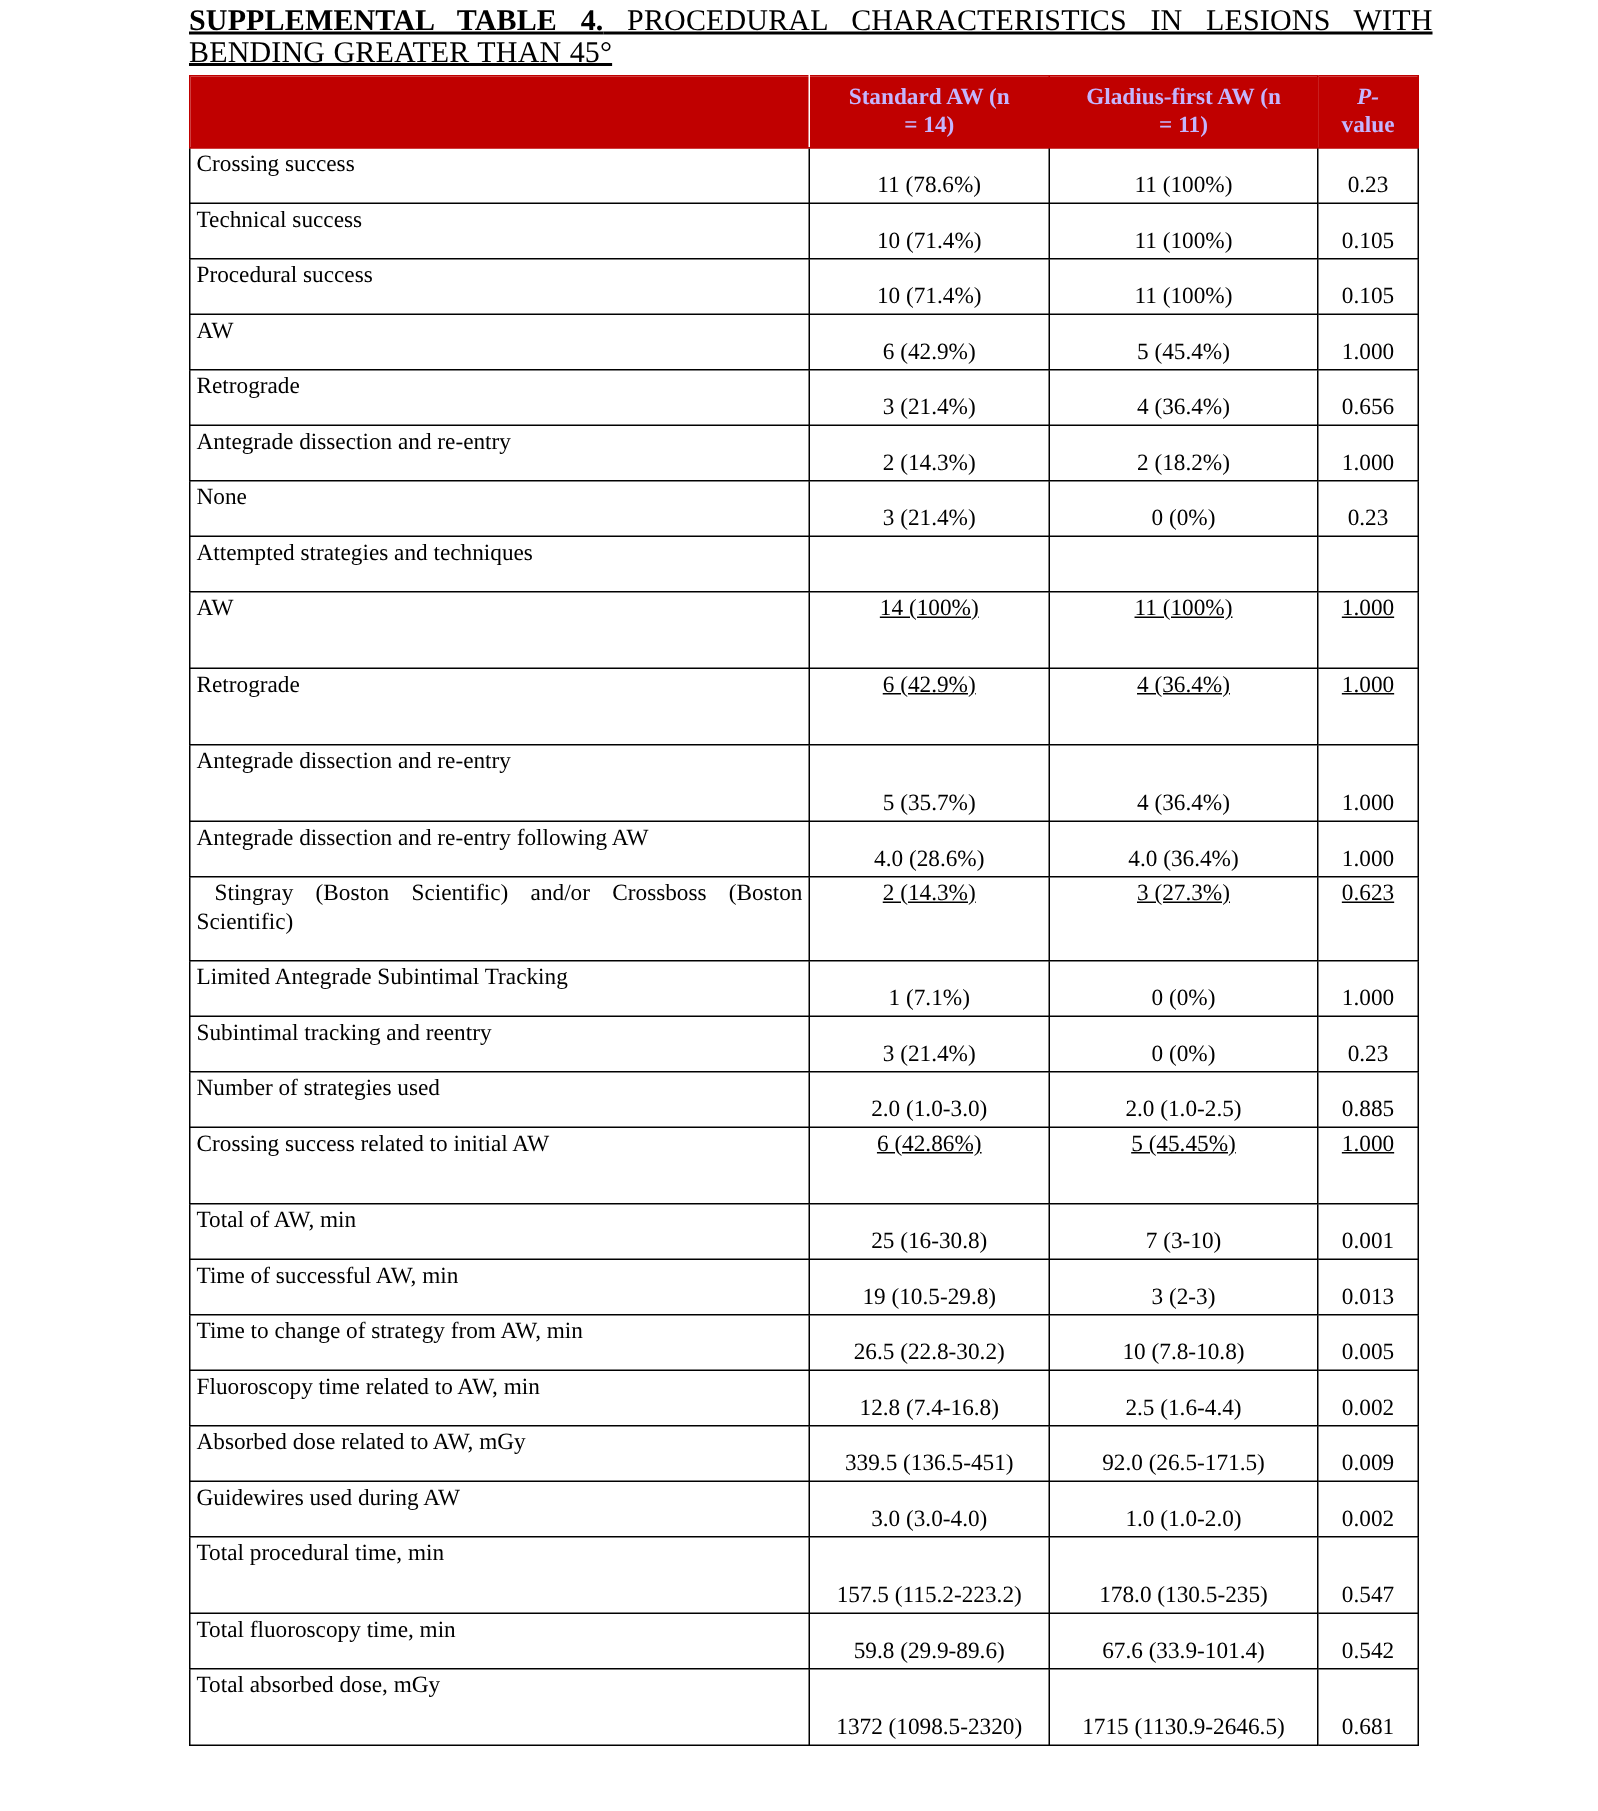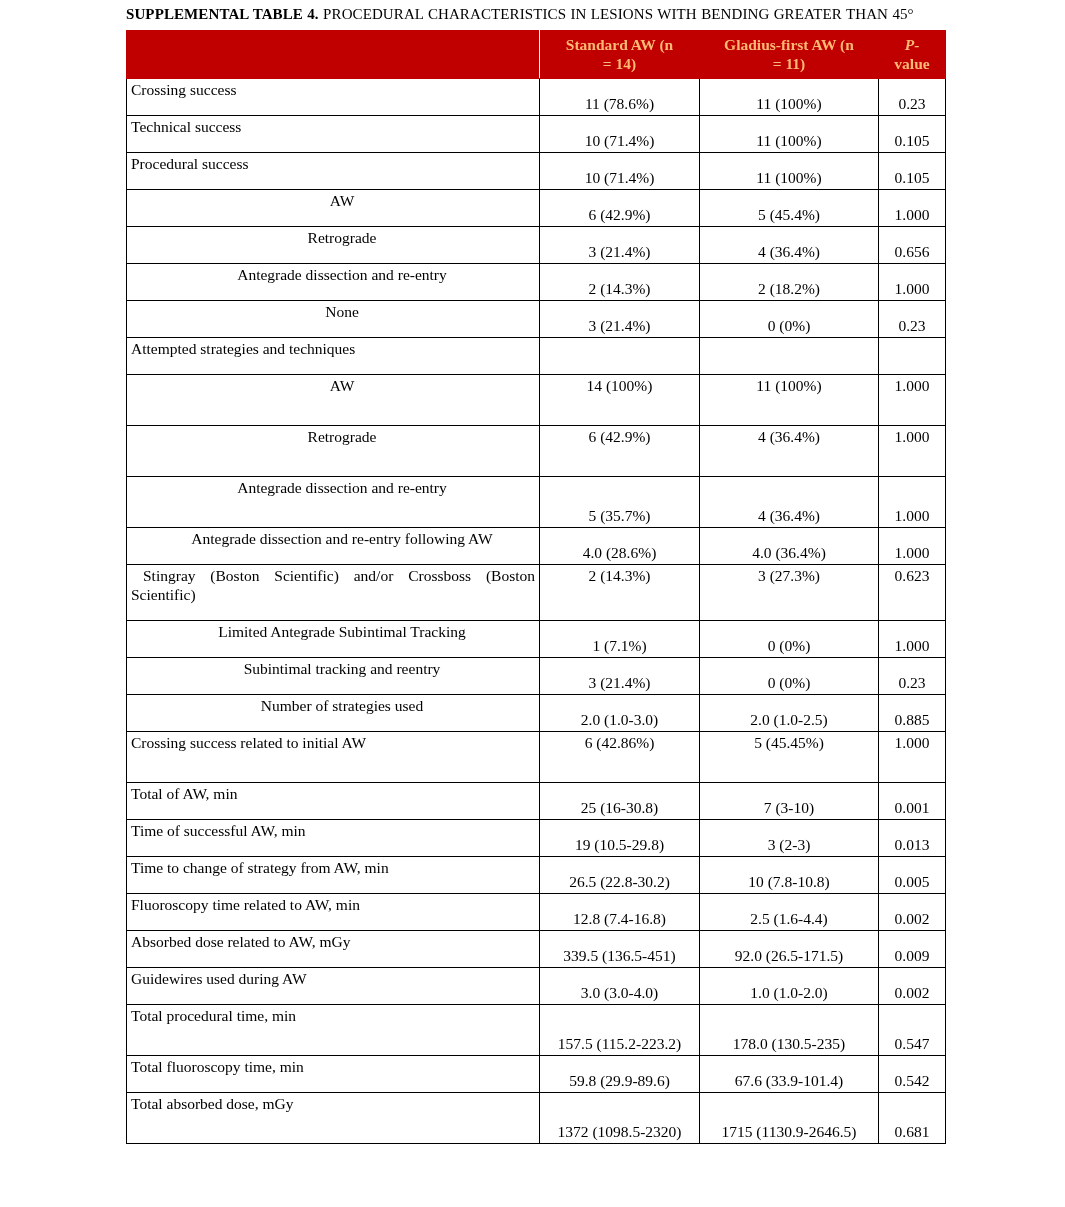--- a/index.html
+++ b/index.html
@@ -16,46 +16,47 @@
   }
   #page {
     position: relative;
     width: 1065px;
     height: 1207px;
     box-sizing: border-box;
     padding: 4px 110px 0 126px;
   }
   
   #caption {
-    font-size: 15px;
+    font-size: 20px;
     line-height: 20.5px;
     text-align: justify;
     text-align-last: left;
     letter-spacing: .1px;
     margin: 0 0 5px 0;
     word-spacing: .5px;
+    text-decoration: underline;
   }
   #caption .lead {
     font-weight: bold;
   }
   
   table {
     border-collapse: collapse;
     table-layout: fixed;
     width: 819px;
     margin: 0;
   }
   col.c-label { width: 413px; }
   col.c-a     { width: 160px; }
   col.c-b     { width: 179px; }
   col.c-p     { width: 67px; }
 
   thead th {
     background: #C00000;
-    color: #fdba74;
+    color: #c4b5fd;
     font-weight: bold;
     font-size: 15.5px;
     line-height: 19px;
     text-align: center;
     vertical-align: middle;
     border: 1px solid #C00000;
     padding: 4px 3px 5px 3px;
     height: 38px;
     box-sizing: border-box;
   }
@@ -73,29 +74,29 @@
   }
   tbody td.label {
     text-align: left;
     font-family: Liberation Serif, serif;
   }
   tbody td.label.justify {
     text-align: justify;
     text-align-last: left;
     word-spacing: .5px;
   }
-  tbody td.label.ind  { padding-left: 22px; text-align: center; }
+  tbody td.label.ind  { padding-left: 4px; }
   tbody td.label.ind2 { text-indent: 12px; }
 
   tbody td.val {
     text-align: center;
   }
   
   tbody td.val.bot { vertical-align: bottom; }
-  tbody td.val.top { vertical-align: top; }
+  tbody td.val.top { vertical-align: top; text-decoration: underline; }
 
   tbody tr.tall td { height: 51px; }
   tbody tr.xtall td { height: 56px; margin-top: 36px; }
 </style>
 </head>
 <body>
 
 <div id="page">
 
   <p id="caption"><span class="lead">SUPPLEMENTAL TABLE 4.</span><span> PROCEDURAL CHARACTERISTICS IN LESIONS WITH BENDING GREATER THAN 45°</span></p>

